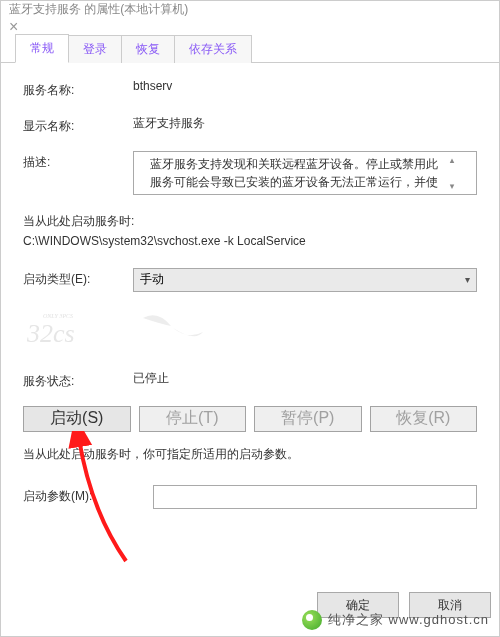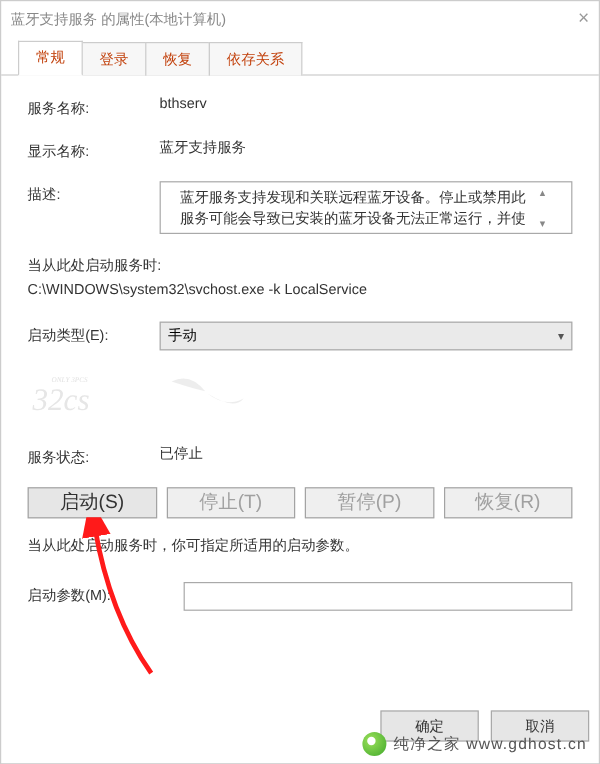--- a/index.html
+++ b/index.html
@@ -16,40 +16,40 @@
   .window {
     border: 1px solid #ccc;
     width: 500px;
     height: 637px;
     background: #fff;
     position: relative;
   }
   .titlebar {
     height: 30px;
     display: flex;
-    align-items: center;
     padding: 0 8px;
     justify-content: space-between;
     color: #888;
     font-size: 12px;
+    flex-direction: column;
   }
   .tabstrip {
     display: flex;
     padding-left: 14px;
     margin-top: 4px;
     border-bottom: 1px solid #ccc;
     align-items: flex-end;
     height: 28px;
   }
   .tab {
     padding: 5px 14px;
     border: 1px solid #ccc;
     border-bottom: none;
     background: #fff;
-    color: #c2410c;
+    color: #8b5cf6;
     cursor: pointer;
     position: relative;
     margin-right: -1px;
     top: 1px;
   }
   .tab.active {
     background: #fff;
     border-bottom: 1px solid #fff;
     z-index: 2;
   }

